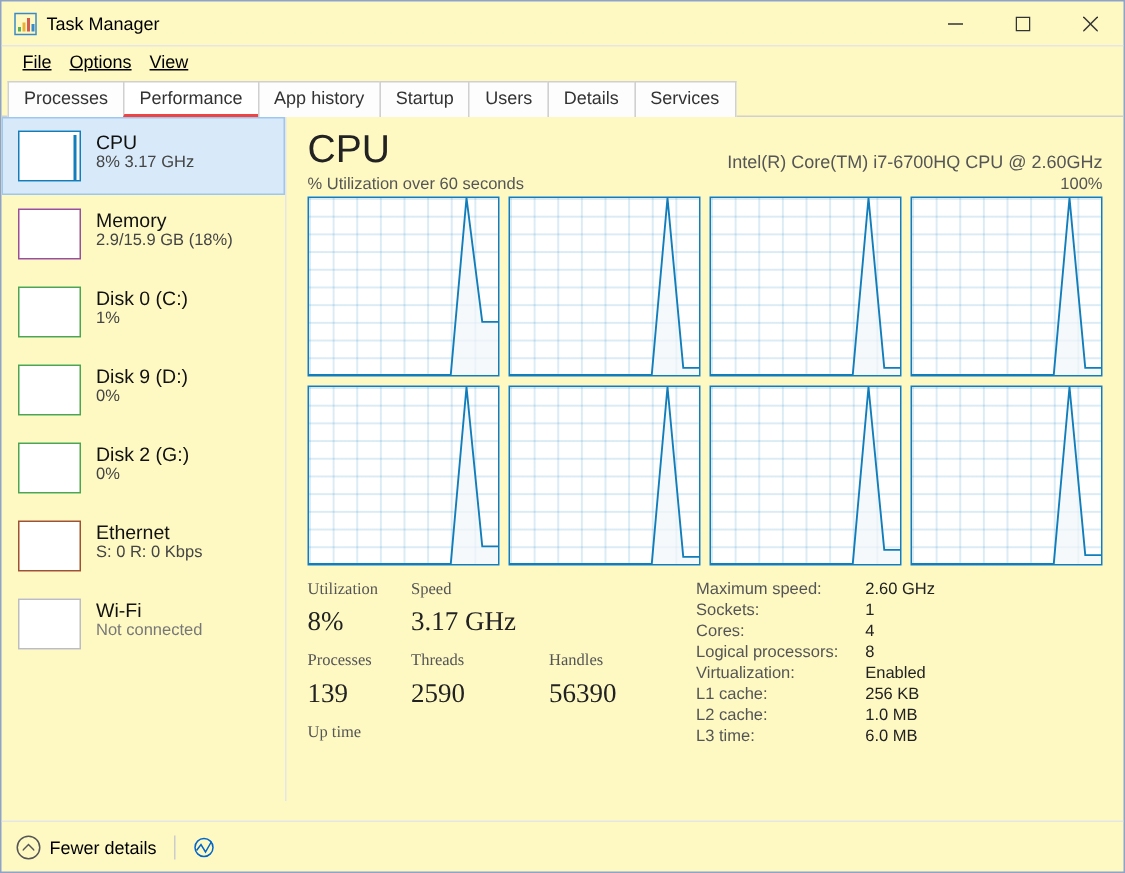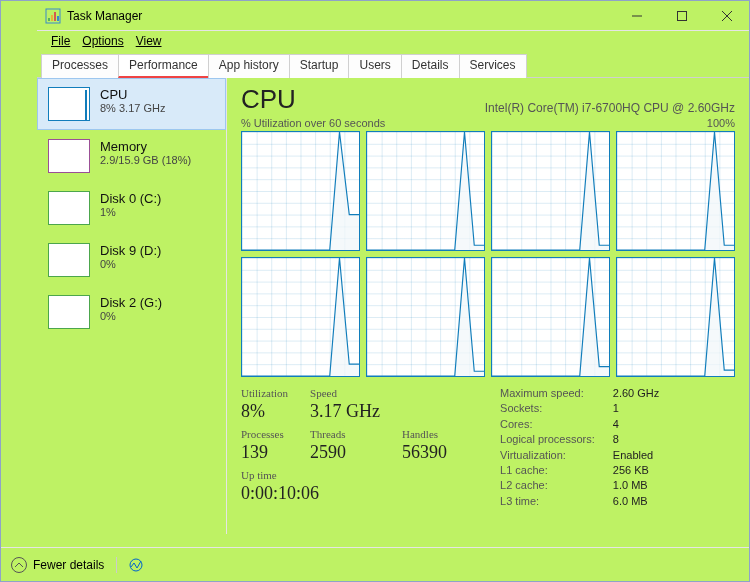--- a/index.html
+++ b/index.html
@@ -1,17 +1,17 @@
 <!DOCTYPE html>
 <html><head>
 <meta charset="utf-8">
 <style>
   * { box-sizing: border-box; }
   body { margin:0; font-family: "Segoe UI", Arial, sans-serif; font-size:12px; background:#000; user-select:none; }
-  .window { width:750px; height:582px; background:#bef264; border:1px solid #8fa3c8; position:relative; overflow:hidden;padding-left:36px; }
+  .window { width:750px; height:582px; background:#fef9c3; border:1px solid #8fa3c8; position:relative; overflow:hidden; }
   .titlebar { height:30px; display:flex; align-items:center; padding:0 0 0 8px; border-bottom:1px solid #e5e5e5; }
   .titlebar .icon { width:16px; height:16px; margin-right:6px; }
   .titlebar .title { flex:0 0 auto; color:#000; }
   .titlebar .spacer { flex:1 1 auto; }
   .winbtn { width:45px; height:29px; display:flex; align-items:center; justify-content:center; color:#444; }
   .menubar { height:20px; display:flex; align-items:center; padding:0 8px; gap:0; }
   .menubar .mitem { padding:2px 6px; color:#000; }
   .menubar .mitem span.ul { text-decoration: underline; }
   .tabs { display:flex; border-bottom:1px solid #d0d0d0; padding:0 4px; margin-top:2px; }
   .tab { padding:3px 10px 4px; border:1px solid #d0d0d0; border-bottom:none; margin-right:-1px; background:#fdfdfd; color:#333; position:relative; top:1px; }
@@ -137,20 +137,34 @@
             <div class="sub">0%</div>
           </div>
       </div>
       <div class="side-item">
         <div class="side-thumb disk"></div>
         <div class="side-txt">
             <div class="hdr">Disk 2 (G:)</div>
             <div class="sub">0%</div>
           </div>
       </div>
+      <div class="side-item">
+        <div class="side-thumb eth"></div>
+        <div class="side-txt">
+            <div class="hdr">Ethernet</div>
+            <div class="sub">S: 0  R: 0 Kbps</div>
+          </div>
+      </div>
+      <div class="side-item">
+        <div class="side-thumb wifi"></div>
+        <div class="side-txt">
+            <div class="hdr">Wi-Fi</div>
+            <div class="sub gray">Not connected</div>
+          </div>
+      </div>
     </div>
 
     <div class="main">
       <div class="main-header">
         <div class="big">CPU</div>
         <div class="model">Intel(R) Core(TM) i7-6700HQ CPU @ 2.60GHz</div>
       </div>
       <div class="graph-caption">
         <span>% Utilization over 60 seconds</span>
         <span>100%</span>
@@ -226,21 +240,20 @@
           <div></div>
           <div class="sl-label">Processes</div>
           <div class="sl-label">Threads</div>
           <div class="sl-label">Handles</div>
           <div class="sl-value">139</div>
           <div class="sl-value">2590</div>
           <div class="sl-value">56390</div>
           <div class="sl-label">Up time</div>
           <div></div>
             <div></div>
-          <div class="sl-value" style="grid-column:1 / span 2">0:00:10:06</div>
         </div>
         <div class="stats-right">
           <div>Maximum speed:</div>
             <div class="v">2.60 GHz</div>
           <div>Sockets:</div>
             <div class="v">1</div>
           <div>Cores:</div>
             <div class="v">4</div>
           <div>Logical processors:</div>
             <div class="v">8</div>

